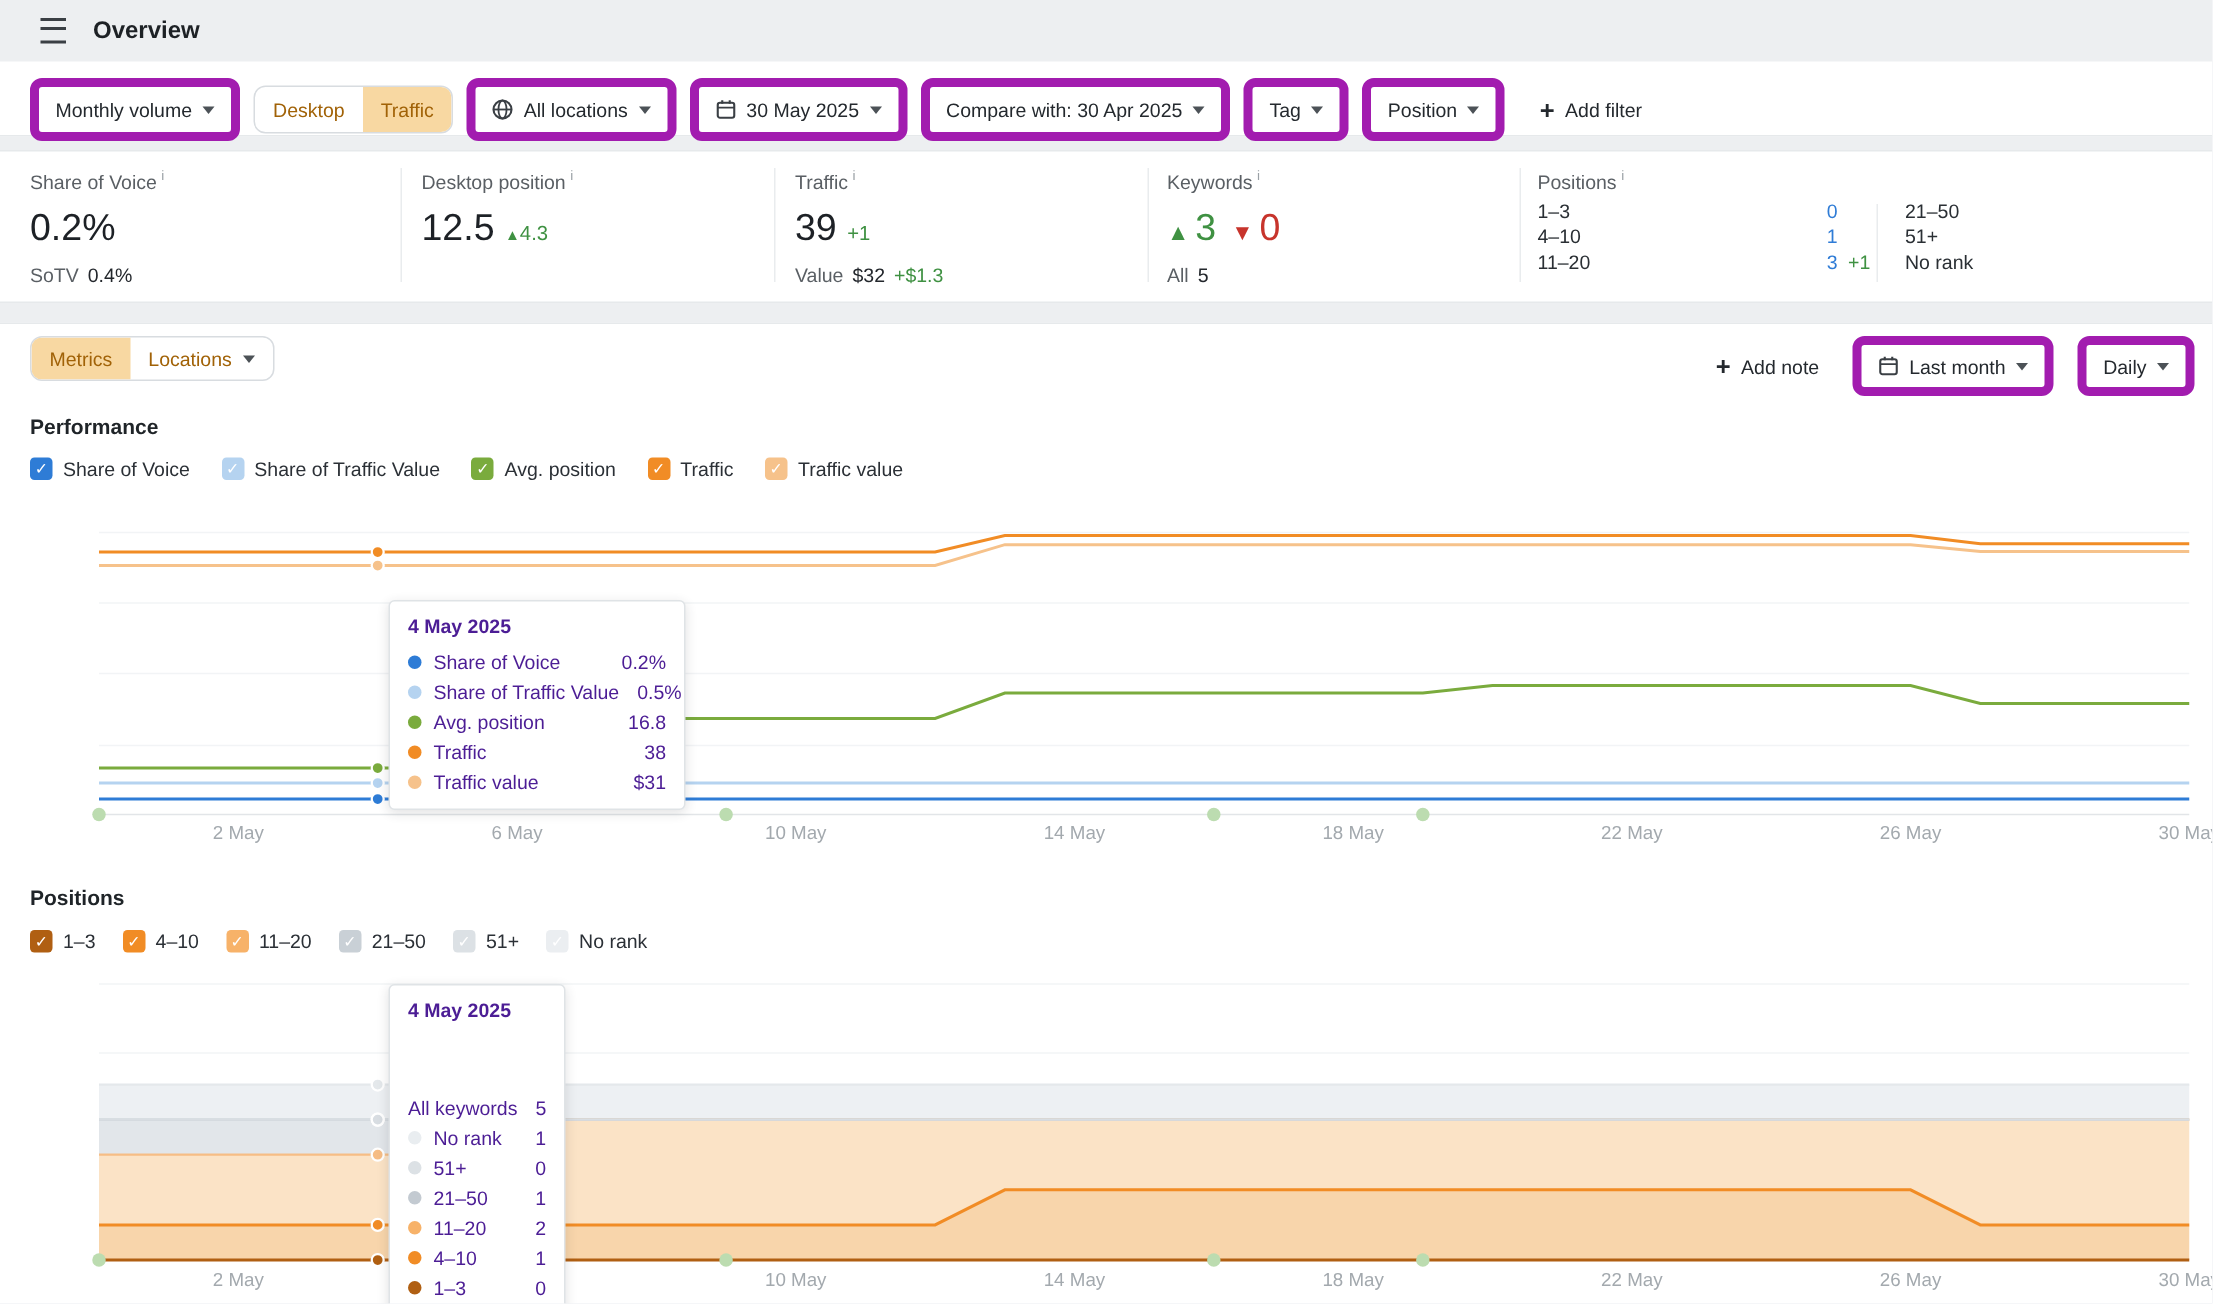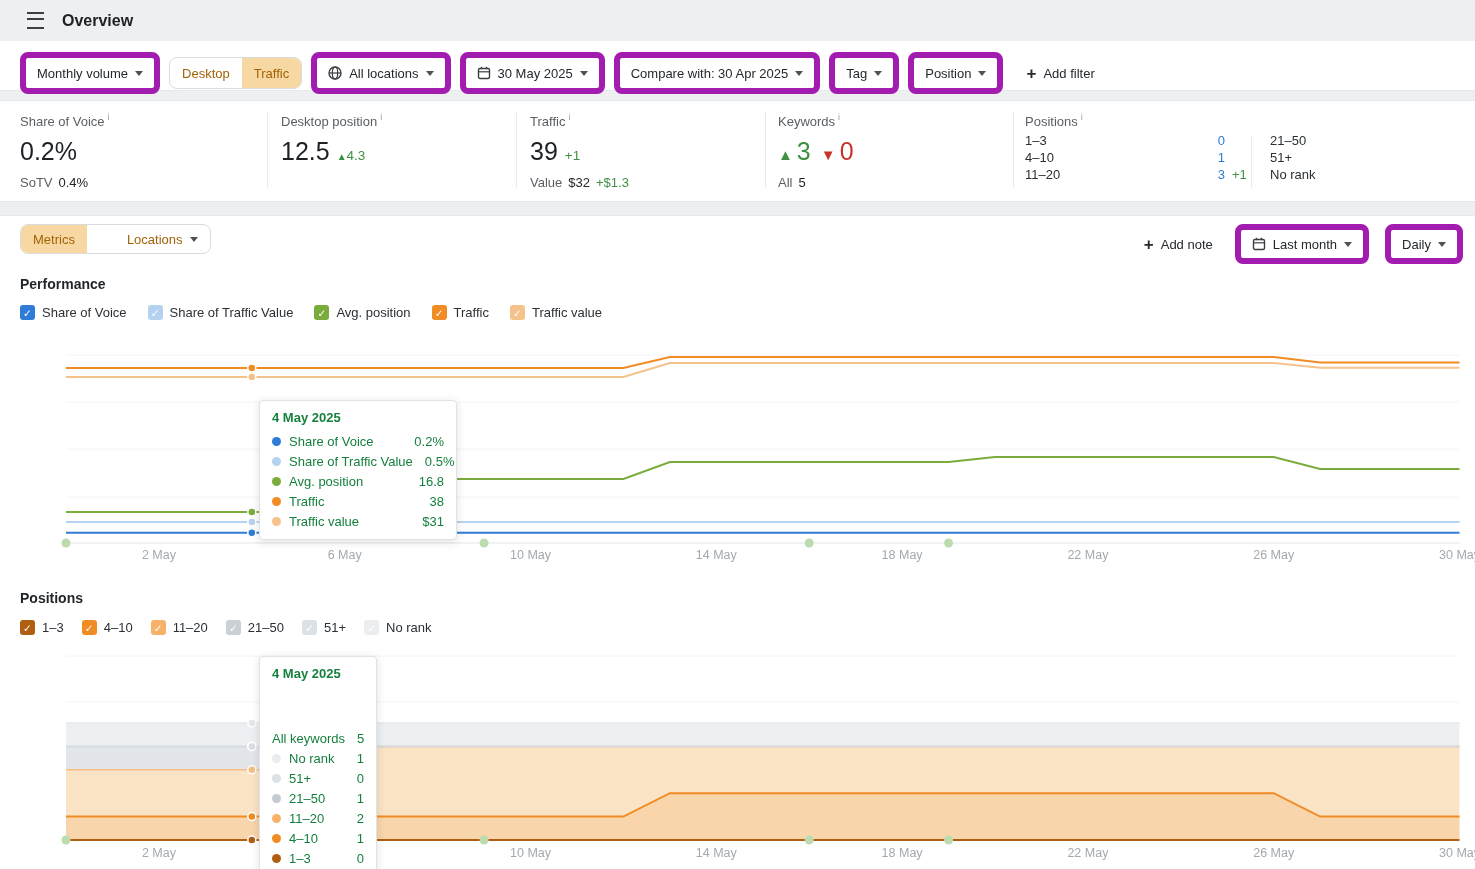--- a/index.html
+++ b/index.html
@@ -53,21 +53,21 @@
   .tabs-row{position:absolute;top:224px;left:20px;}
   .right-tools{position:absolute;top:224px;right:12px;display:flex;align-items:center;gap:16px;}
 
   
   .section-title{position:absolute;left:20px;font-size:14px;font-weight:bold;color:#1f2428;}
   .legend{position:absolute;left:20px;display:flex;align-items:center;gap:21px;}
   .legend-item{display:flex;align-items:center;gap:7px;font-size:13px;color:#2b3036;cursor:pointer;}
   .cb{width:15px;height:15px;border-radius:3px;display:inline-flex;align-items:center;justify-content:center;color:#fff;font-size:10.5px;font-weight:bold;}
 
   
-  .tooltip{position:absolute;background:#fff;border:1px solid #dfe3e6;border-radius:4px;box-shadow:0 2px 8px rgba(40,45,50,.14);padding:9px 12px 8px 12px;font-size:13px;color:#15803d;}
+  .tooltip{position:absolute;background:#fff;border:1px solid #dfe3e6;border-radius:4px;box-shadow:0 2px 8px rgba(40,45,50,.14);padding:9px 12px 8px 12px;font-size:13px;color:#4c1d95;}
   .tt-title{font-weight:bold;margin-bottom:6px;}
   .tt-row{display:flex;align-items:center;height:20px;}
   .tt-dot{width:9px;height:9px;border-radius:50%;margin-right:8px;flex:none;}
   .tt-label{flex:1;padding-right:12px;white-space:nowrap;}
   .tt-val{text-align:right;white-space:nowrap;}
   .tt-allrow{display:flex;align-items:center;height:20px;margin-top:47px;}
 
   svg text{font-family:"Liberation Sans","DejaVu Sans",sans-serif;}
 </style>
 </head>
@@ -201,21 +201,21 @@
     </div>
   </div>
   <div class="vdiv" style="left:1251px;top:136px;height:52px;"></div>
   <div class="mini-right">
     <div>21–50</div>
     <div>51+</div>
     <div>No rank</div>
   </div>
 
   <div class="tabs-row">
-    <span class="seg" style="height:28px;gap:28px;">
+    <span class="seg" style="height:28px;">
       <span class="seg-item active">Metrics</span>
       <span class="seg-item">
         <span>Locations</span>
         <span class="caret"></span>
       </span>
     </span>
   </div>
   <div class="right-tools">
     <span class="btn-plain">
       <span class="plus">+</span>

